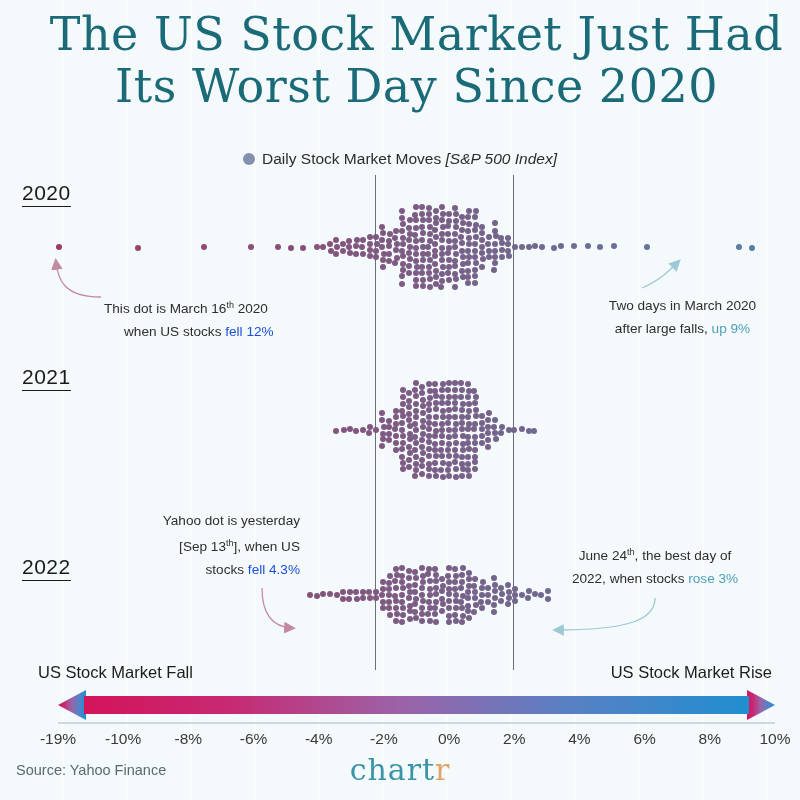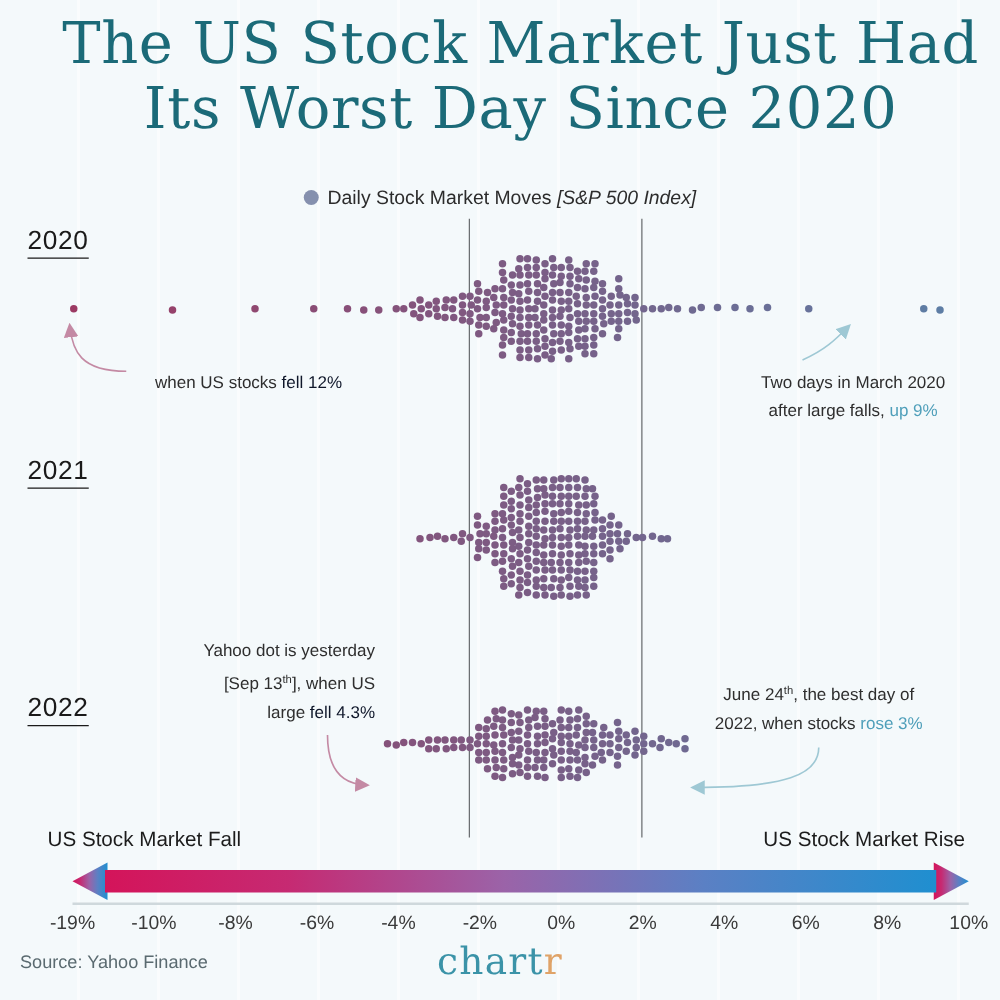--- a/index.html
+++ b/index.html
@@ -59,21 +59,21 @@
     border-bottom:1.6px solid #1a1a1a;
     padding-bottom:1px;
     letter-spacing:.5px;
   }
 
   .swarm{position:absolute;}
   .swarm span{position:absolute;width:6px;height:6px;border-radius:50%;}
 
   
   .anno{position:absolute;font-size:13.6px;line-height:23px;color:#2e2e2e;}
-  .anno .neg{color:#0f172a;}
+  .anno .neg{color:#1d4ed8;}
   .anno .pos{color:#4f9fba;}
   .anno sup{font-size:9px;vertical-align:5px;}
   .anno.r{text-align:right;}
   .anno.c{text-align:center;}
 
   svg.arrows{position:absolute;left:0;top:0;width:800px;height:800px;
     pointer-events:none;overflow:visible;}
 
   
   .axis-band{position:absolute;left:0;top:655px;width:800px;height:75px;}
@@ -767,32 +767,33 @@
     <path d="M655,598 C655,620 628,630 556,630" fill="none" stroke="#9ec8d4" stroke-width="1.3" marker-end="url(#ab)"></path>
 
     <g>
       <polygon points="58,705 86,690 86,720" fill="url(#axgrad)"></polygon>
       <polygon points="775,705 747,690 747,720" fill="url(#axgrad)"></polygon>
       <rect x="84" y="696" width="665" height="18" fill="url(#axgrad)"></rect>
     </g>
   </svg>
 
   <div class="anno" style="left:104px;top:294px;width:250px;">
+    <div><span>This dot is March 16</span><sup>th</sup><span> 2020</span></div>
     <div style="padding-left:20px;"><span>when US stocks </span><span class="neg">fell 12%</span></div>
   </div>
 
   <div class="anno c" style="left:570px;top:294px;width:225px;">
     <div>Two days in March 2020</div>
     <div><span>after large falls, </span><span class="pos">up 9%</span></div>
   </div>
 
   <div class="anno r" style="left:130px;top:509px;width:170px;">
     <div>Yahoo dot is yesterday</div>
     <div><span>[Sep 13</span><sup>th</sup><span>], when US</span></div>
-    <div><span>large </span><span class="neg">fell 4.3%</span></div>
+    <div><span>stocks </span><span class="neg">fell 4.3%</span></div>
   </div>
 
   <div class="anno c" style="left:540px;top:541px;width:230px;">
     <div><span>June 24</span><sup>th</sup><span>, the best day of</span></div>
     <div><span>2022, when stocks </span><span class="pos">rose 3%</span></div>
   </div>
 
   <div class="axis-band">
     <div class="axis-label left">US Stock Market Fall</div>
     <div class="axis-label right">US Stock Market Rise</div>

